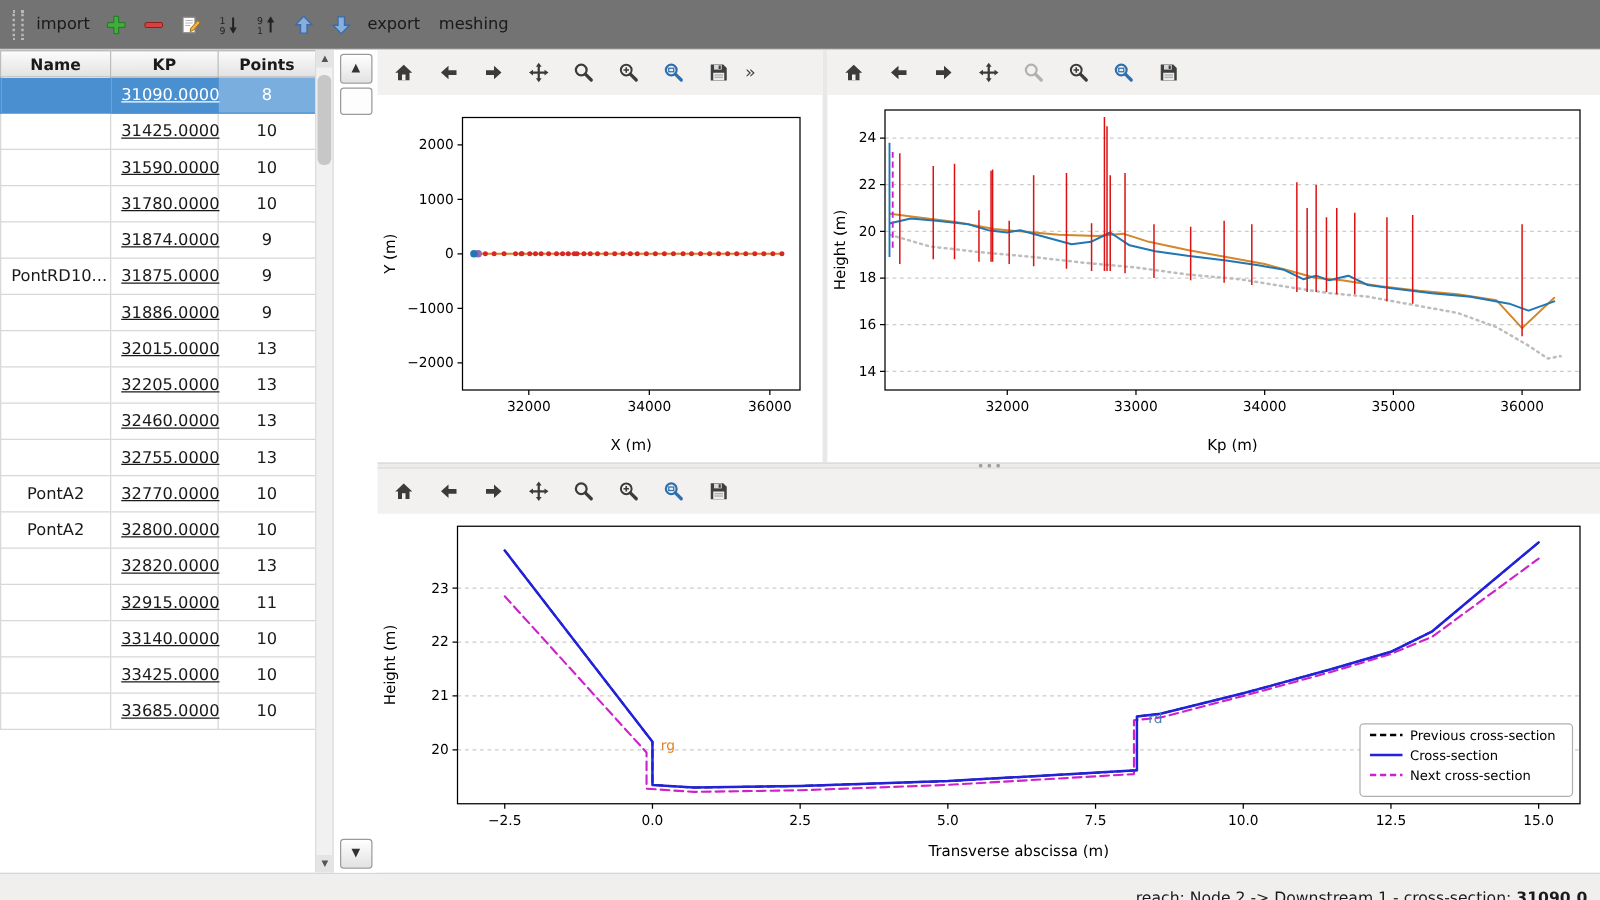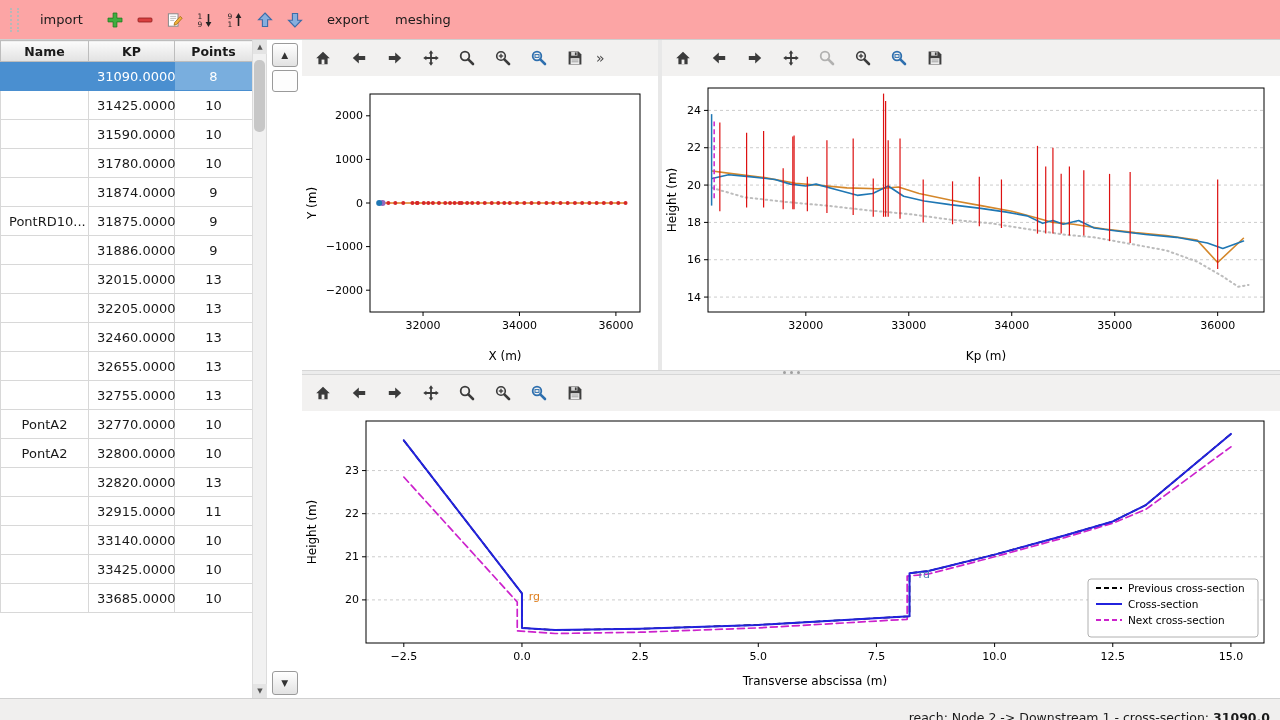--- a/index.html
+++ b/index.html
@@ -1,40 +1,40 @@
 <!DOCTYPE html>
 <html><head>
 <meta charset="utf-8">
 <style>
   html,body{margin:0;padding:0;}
   body{width:1280px;height:720px;overflow:hidden;background:#ffffff;color:#1a1a1a;
        font-family:"DejaVu Sans","Liberation Sans",sans-serif;font-size:13px;}
   svg text{font-family:"DejaVu Sans","Liberation Sans",sans-serif;}
 
   
-  .menubar{height:40px;background:#fca5a5;border-bottom:1px solid #cfcfcf;display:flex;
-           align-items:center;gap:12px;padding:0 10px;box-sizing:border-box;}
+  .menubar{height:40px;background:#737373;border-bottom:1px solid #cfcfcf;display:flex;
+           align-items:center;gap:1px;padding:0 10px;box-sizing:border-box;}
   .grip{width:5px;height:24px;border-left:2px dotted #b8b8b8;border-right:2px dotted #b8b8b8;margin-right:2px;}
   .menu-label{padding:4px 7px;border-radius:3px;cursor:default;}
   .tool-btn{width:26px;height:26px;display:flex;align-items:center;justify-content:center;border-radius:3px;}
   .menu-tools{display:flex;align-items:center;gap:4px;}
 
   
   .content{display:flex;height:658px;}
   .left-panel{width:302px;display:flex;background:#ffffff;}
   .right-area{flex:1;display:flex;flex-direction:column;background:#ffffff;}
 
   
   .table-wrap{width:252px;}
   table{border-collapse:collapse;width:100%;table-layout:fixed;}
   th{height:20px;background:linear-gradient(#fbfbfb,#e2e2e2);border:1px solid #bdbdbd;
      font-weight:bold;font-size:12.5px;padding:0 4px;}
   td{height:29px;border:1px solid #d8d8d8;padding:0 8px;background:#fff;font-size:13px;box-sizing:border-box;}
   td.name-cell{text-align:center;overflow:hidden;white-space:nowrap;}
-  td.kp-cell{text-align:right;}
+  td.kp-cell{text-align:right;text-decoration:underline;}
   td.points-cell{text-align:center;}
   tr.selected td{background:#4a8fd0;color:#fff;border-color:#4a8fd0;}
   tr.selected td.points-cell{background:#79aede;}
 
   .table-scrollbar{width:14px;position:relative;background:#f1f1f1;border-left:1px solid #dcdcdc;border-right:1px solid #dcdcdc;}
   .sb-arrow{position:absolute;left:0;width:14px;height:14px;font-size:7px;display:flex;align-items:center;
             justify-content:center;color:#555;background:#e4e4e4;}
   .sb-arrow.up{top:0;} .sb-arrow.down{bottom:0;}
   .sb-thumb{position:absolute;top:20px;left:1px;width:11px;height:72px;background:#c7c7c7;border-radius:5px;}
 
@@ -180,25 +180,20 @@
               <td class="points-cell">13</td>
             </tr>
             <tr>
               <td class="name-cell"></td>
               <td class="kp-cell">32205.0000</td>
               <td class="points-cell">13</td>
             </tr>
             <tr>
               <td class="name-cell"></td>
               <td class="kp-cell">32460.0000</td>
-              <td class="points-cell">13</td>
-            </tr>
-            <tr>
-              <td class="name-cell"></td>
-              <td class="kp-cell">32655.0000</td>
               <td class="points-cell">13</td>
             </tr>
             <tr>
               <td class="name-cell"></td>
               <td class="kp-cell">32755.0000</td>
               <td class="points-cell">13</td>
             </tr>
             <tr>
               <td class="name-cell">PontA2</td>
               <td class="kp-cell">32770.0000</td>

